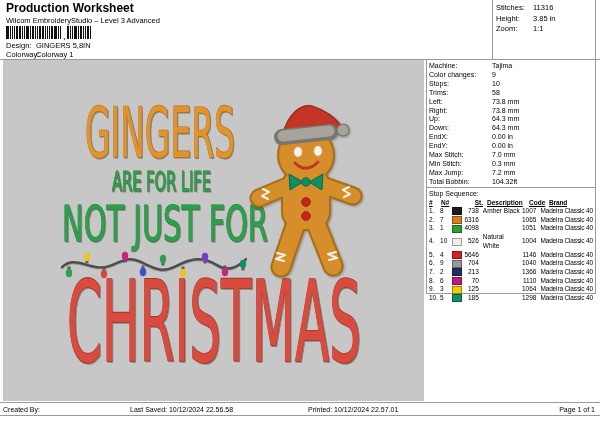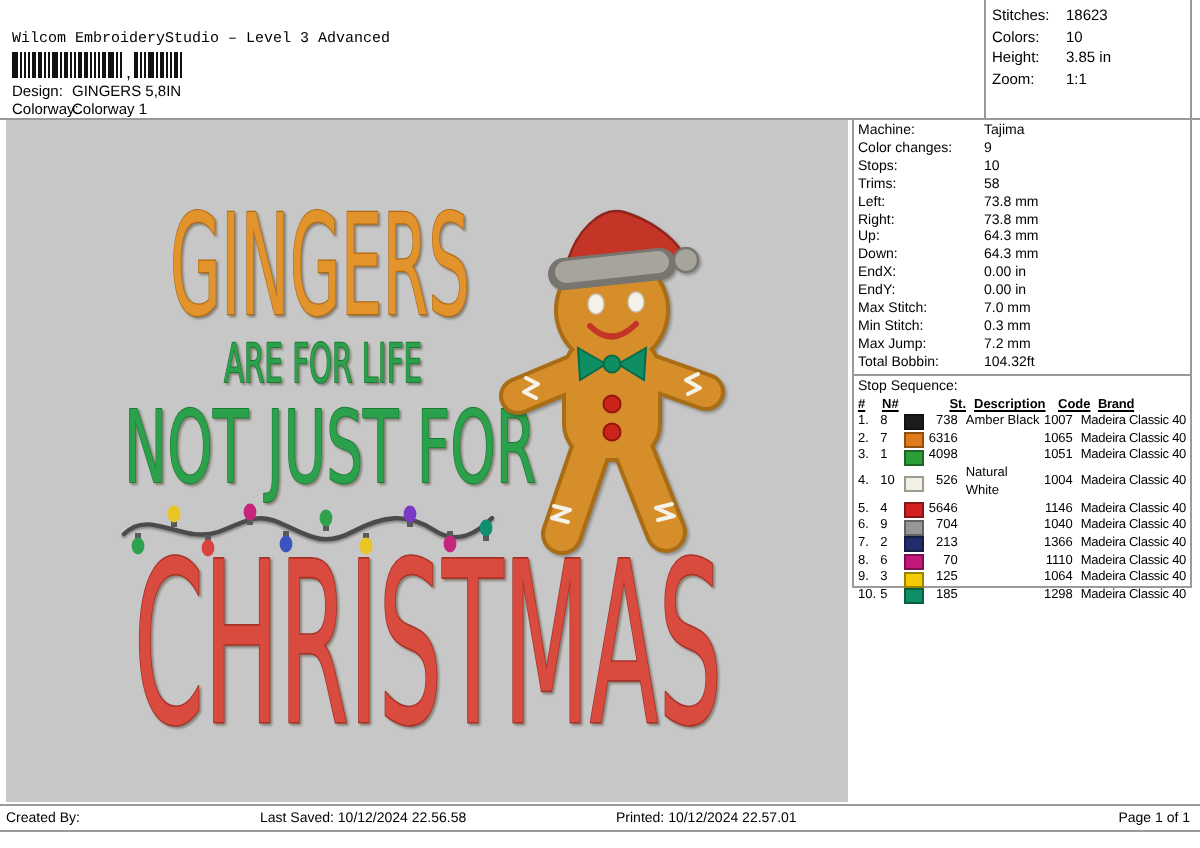--- a/index.html
+++ b/index.html
@@ -1,20 +1,20 @@
 <!DOCTYPE html>
 <html><head>
 <meta charset="utf-8">
 <style>
   html,body{margin:0;padding:0;background:#fff;}
   #page{position:relative;width:600px;height:424px;background:#fff;overflow:hidden;
         font-family:"Liberation Sans","DejaVu Sans",sans-serif;color:#000;}
   
   .hdr-title{position:absolute;left:6px;top:1px;font-size:12px;font-weight:bold;}
-  .hdr-sub{position:absolute;left:6px;top:16px;font-size:7.5px;font-family:Liberation Mono, monospace;}
+  .hdr-sub{position:absolute;left:6px;top:16px;font-size:7.5px;}
   #barcode{position:absolute;left:6px;top:26px;height:13px;display:flex;align-items:flex-end;}
   #barcode .bar{background:#121212;height:13px;margin-right:1px;}
   #barcode .comma{font-size:9px;line-height:5px;margin:0 1px;}
   .meta-row{position:absolute;left:6px;font-size:7.5px;display:flex;align-items:center;}
   .meta-row .lbl{width:30px;}
   #meta-design{top:41px;} #meta-colorway{top:50px;}
   .hline{position:absolute;left:0;width:600px;border-top:1px solid #9a9a9a;}
   #stats{position:absolute;left:492px;top:0;width:104px;height:60px;box-sizing:border-box;
          border-left:1px solid #9a9a9a;border-right:1px solid #9a9a9a;padding:3px 0 0 0;}
   .stat-row{display:flex;font-size:7.5px;line-height:10.6px;padding:0 3px;}
@@ -59,20 +59,21 @@
   #footer{position:absolute;left:0;top:402px;width:600px;height:14px;box-sizing:border-box;
           border-top:1px solid #9a9a9a;border-bottom:1px solid #9a9a9a;font-size:7px;}
   #footer span{position:absolute;top:3px;}
   .f-created{left:3px;} .f-saved{left:130px;} .f-printed{left:308px;} .f-page{right:5px;}
 </style>
 </head>
 <body>
 
 <div id="page" style="--gingers: #e2932c; --gingersDark: #b06a12; --green: #2ba14b; --greenDark: #1d7a36; --christmas: #d84b3e; --christmasDark: #a83227; --body: #d68e2a; --outline: #a96d15; --hat: #c43527; --fur: #77756d; --furLight: #a6a49b; --bow: #0d8f63; --button: #ca241a; --cream: #f4f2e9; --wire: #4b4b4b; --canvas: #c7c7c7;">
 
+  <div class="hdr-title">Production Worksheet</div>
   <div class="hdr-sub">Wilcom EmbroideryStudio – Level 3 Advanced</div>
   <div id="barcode">
       <span class="bar" style="width: 3px;"></span>
       <span class="bar" style="width: 1px;"></span>
       <span class="bar" style="width: 1px;"></span>
       <span class="bar" style="width: 1px;"></span>
       <span class="bar" style="width: 2px;"></span>
       <span class="bar" style="width: 2px;"></span>
       <span class="bar" style="width: 1px;"></span>
       <span class="bar" style="width: 1px;"></span>
@@ -108,25 +109,21 @@
   </div>
   <div class="meta-row" id="meta-colorway">
     <span class="lbl">Colorway:</span>
     <span>Colorway 1</span>
   </div>
   <div class="hline" style="top:59px;"></div>
 
   <div id="stats">
       <div class="stat-row">
         <span class="lbl">Stitches:</span>
-        <span class="val">18623</span>
-      </div>
-      <div class="stat-row">
-        <span class="lbl">Colors:</span>
-        <span class="val">10</span>
+        <span class="val">11316</span>
       </div>
       <div class="stat-row">
         <span class="lbl">Height:</span>
         <span class="val">3.85 in</span>
       </div>
       <div class="stat-row">
         <span class="lbl">Zoom:</span>
         <span class="val">1:1</span>
       </div>
     </div>

